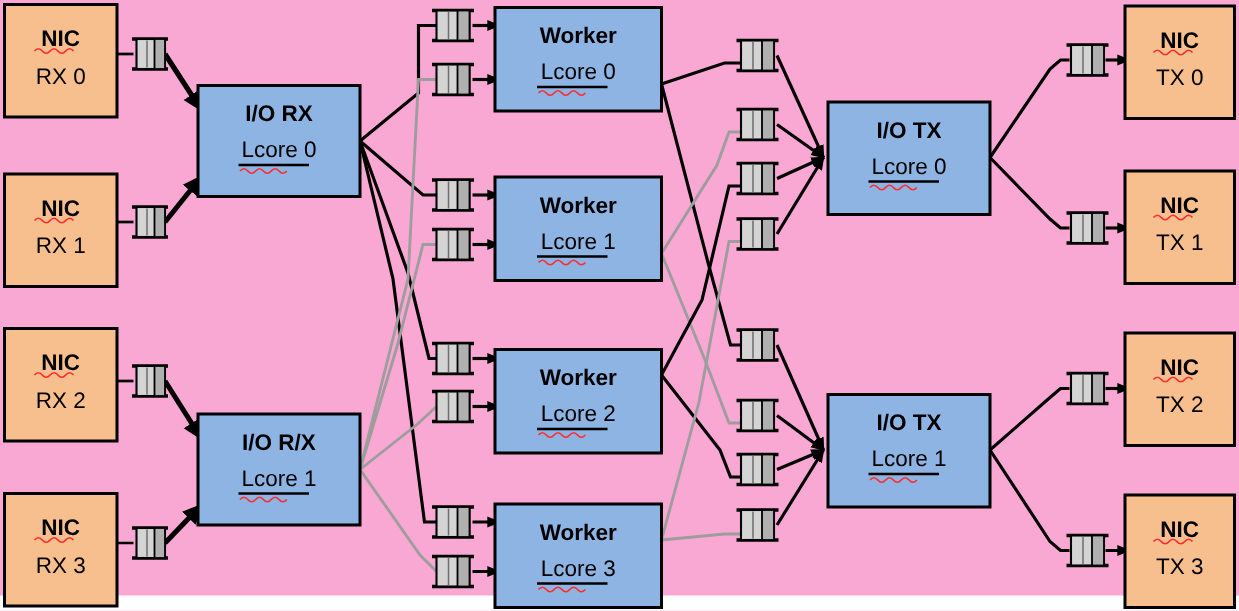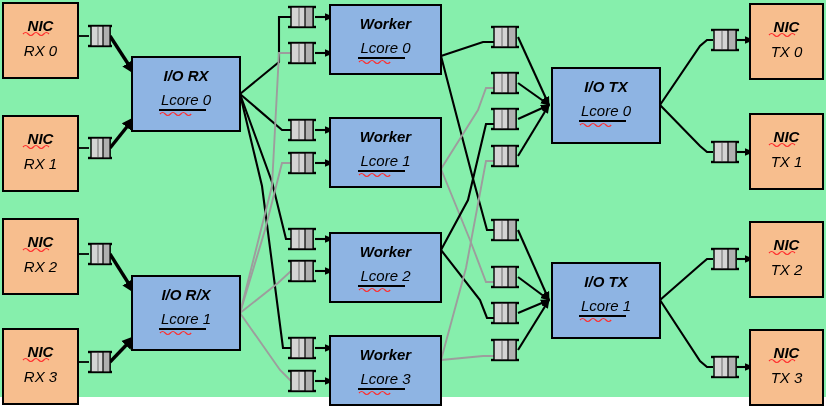--- a/index.html
+++ b/index.html
@@ -11,22 +11,21 @@
   body {
     width: 826px;
     height: 407px;
     font-family: "Liberation Sans", sans-serif;
     overflow: hidden;
   }
   #diagram-root {
     position: relative;
     width: 826px;
     height: 397px;
-    background: #86efac;
-    font-style: italic;
+    background: #f9a8d4;
   }
   svg#diagram-canvas {
     display: block;
     width: 826px;
     height: 407px;
   }
   .node-box {
     stroke: #000000;
     stroke-width: 2;
   }

